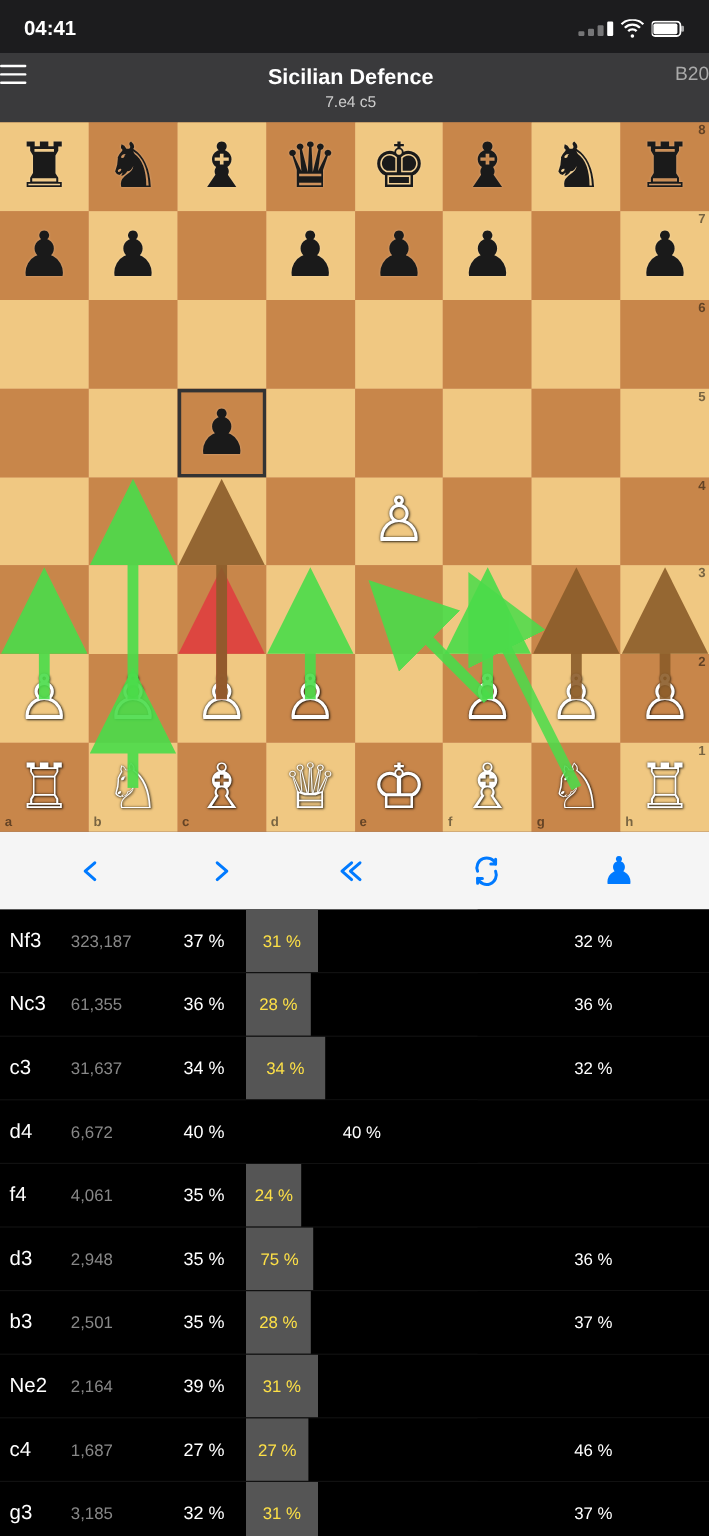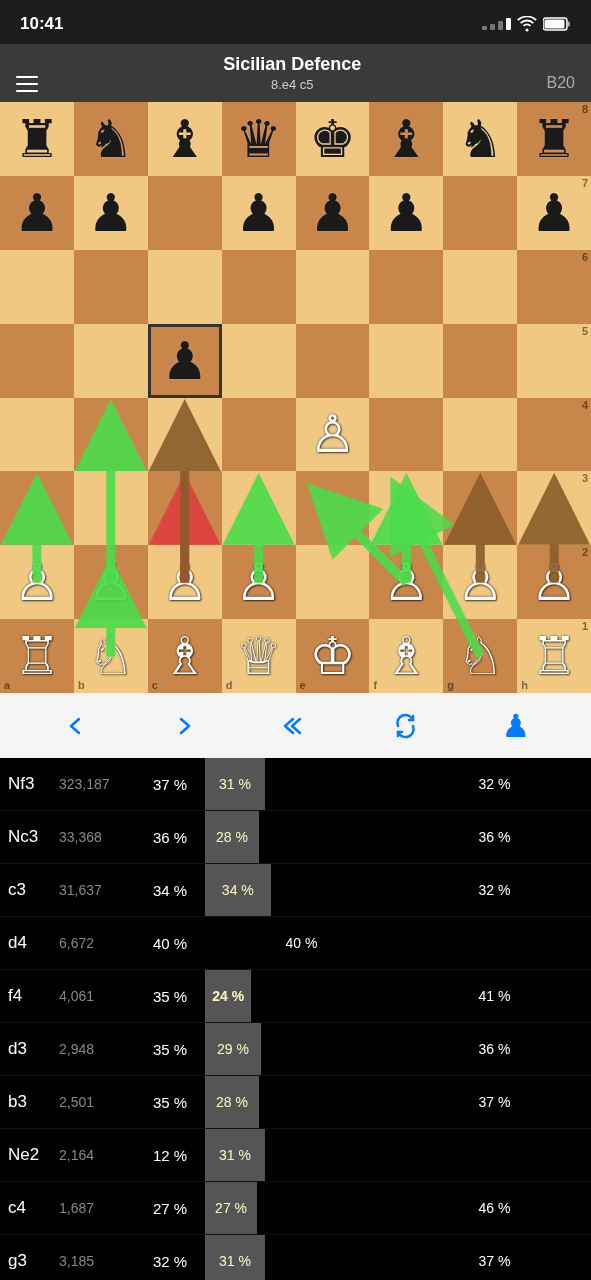--- a/index.html
+++ b/index.html
@@ -22,23 +22,23 @@
       height: 44px;
     }
     .status-time { font-size: 17px; font-weight: 600; color: #fff; }
     .status-icons { display: flex; align-items: center; gap: 6px; }
     .signal-dots { display: flex; gap: 3px; align-items: flex-end; }
     .signal-dots span { display: inline-block; width: 5px; background: #fff; border-radius: 1px; }
 
     
     .header {
       background: #3a3a3c;
-      padding: 10px 16px;
-      display: flex;
-      align-items: flex-end;
+      padding: 10px 0;
+      display: flex;
+      align-items: flex-start;
       justify-content: space-between;
     }
     .header-title { text-align: center; flex: 1; }
     .header-title h1 { font-size: 18px; font-weight: 700; color: #fff; }
     .header-title p { font-size: 13px; color: #ccc; margin-top: 2px; }
     .header-code { font-size: 16px; color: #aaa; font-weight: 500; }
     .hamburger { display: flex; flex-direction: column; gap: 5px; cursor: pointer; }
     .hamburger span { display: block; width: 22px; height: 2px; background: #fff; border-radius: 1px; }
 
     
@@ -132,38 +132,38 @@
       display: flex;
       align-items: center;
     }
     .bar-gray {
       background: #555;
       height: 100%;
       display: flex;
       align-items: center;
       justify-content: center;
       font-size: 14px;
-      color: #fef9c3;
+      color: #fde047;
     }
     .bar-black {
       background: #000;
       height: 100%;
       display: flex;
       align-items: center;
       justify-content: center;
       font-size: 14px;
       color: #fff;
       flex: 1;
     }
   </style>
 </head>
 <body>
 
 <div class="status-bar">
-  <span class="status-time">10:41</span>
+  <span class="status-time">04:41</span>
   <div class="status-icons">
     <div class="signal-dots">
       <span style="height:4px;opacity:0.4"></span>
       <span style="height:6px;opacity:0.4"></span>
       <span style="height:9px;opacity:0.4"></span>
       <span style="height:12px"></span>
     </div>
 
     <svg width="20" height="16" viewBox="0 0 20 16" fill="white">
       <path d="M10 12.5a1.5 1.5 0 1 1 0 3 1.5 1.5 0 0 1 0-3zm-4.2-3.3a6 6 0 0 1 8.4 0l-1.4 1.4a4 4 0 0 0-5.6 0L5.8 9.2zm-2.8-2.8a10 10 0 0 1 14 0L15.6 7.8a8 8 0 0 0-11.2 0L3 6.4zm-2.8-2.8a14 14 0 0 1 19.6 0L18.4 4.8A12 12 0 0 0 1.6 4.8L0 3.4z"></path>
@@ -178,21 +178,21 @@
 </div>
 
 <div class="header">
   <div class="hamburger">
     <span></span>
       <span></span>
       <span></span>
   </div>
   <div class="header-title">
     <h1>Sicilian Defence</h1>
-    <p>8.e4 c5</p>
+    <p>7.e4 c5</p>
   </div>
   <span class="header-code">B20</span>
 </div>
 
 <div class="chess-container">
   <div class="board" id="chess-board">
       <div class="cell light">
         <span style="color: rgb(26, 26, 26); text-shadow: rgba(255, 255, 255, 0.3) 0px 0px 2px; font-size: 52px; line-height: 1; user-select: none;">♜</span>
       </div>
       <div class="cell dark">
@@ -412,21 +412,21 @@
       <div class="col-white">37 %</div>
       <div class="bar-cell">
         <div class="bar-gray" style="width: 31%;">31 %</div>
       </div>
       <div class="bar-cell">
         <div class="bar-black" style="width: 32%;">32 %</div>
       </div>
     </div>
     <div class="moves-row">
       <div class="col-move">Nc3</div>
-      <div class="col-games">33,368</div>
+      <div class="col-games">61,355</div>
       <div class="col-white">36 %</div>
       <div class="bar-cell">
         <div class="bar-gray" style="width: 28%;">28 %</div>
       </div>
       <div class="bar-cell">
         <div class="bar-black" style="width: 36%;">36 %</div>
       </div>
     </div>
     <div class="moves-row">
       <div class="col-move">c3</div>
@@ -445,52 +445,49 @@
       <div class="col-white">40 %</div>
       <div class="bar-cell">
         <div class="bar-black" style="width: 40%;">40 %</div>
       </div>
     </div>
     <div class="moves-row">
       <div class="col-move">f4</div>
       <div class="col-games">4,061</div>
       <div class="col-white">35 %</div>
       <div class="bar-cell">
-        <div class="bar-gray" style="width: 24%; font-weight: bold;">24 %</div>
-      </div>
-      <div class="bar-cell">
-        <div class="bar-black" style="width: 41%;">41 %</div>
+        <div class="bar-gray" style="width: 24%;">24 %</div>
       </div>
     </div>
     <div class="moves-row">
       <div class="col-move">d3</div>
       <div class="col-games">2,948</div>
       <div class="col-white">35 %</div>
       <div class="bar-cell">
-        <div class="bar-gray" style="width: 29%;">29 %</div>
+        <div class="bar-gray" style="width: 29%;">75 %</div>
       </div>
       <div class="bar-cell">
         <div class="bar-black" style="width: 36%;">36 %</div>
       </div>
     </div>
     <div class="moves-row">
       <div class="col-move">b3</div>
       <div class="col-games">2,501</div>
       <div class="col-white">35 %</div>
       <div class="bar-cell">
         <div class="bar-gray" style="width: 28%;">28 %</div>
       </div>
       <div class="bar-cell">
         <div class="bar-black" style="width: 37%;">37 %</div>
       </div>
     </div>
     <div class="moves-row">
       <div class="col-move">Ne2</div>
       <div class="col-games">2,164</div>
-      <div class="col-white">12 %</div>
+      <div class="col-white">39 %</div>
       <div class="bar-cell">
         <div class="bar-gray" style="width: 31%;">31 %</div>
       </div>
     </div>
     <div class="moves-row">
       <div class="col-move">c4</div>
       <div class="col-games">1,687</div>
       <div class="col-white">27 %</div>
       <div class="bar-cell">
         <div class="bar-gray" style="width: 27%;">27 %</div>

